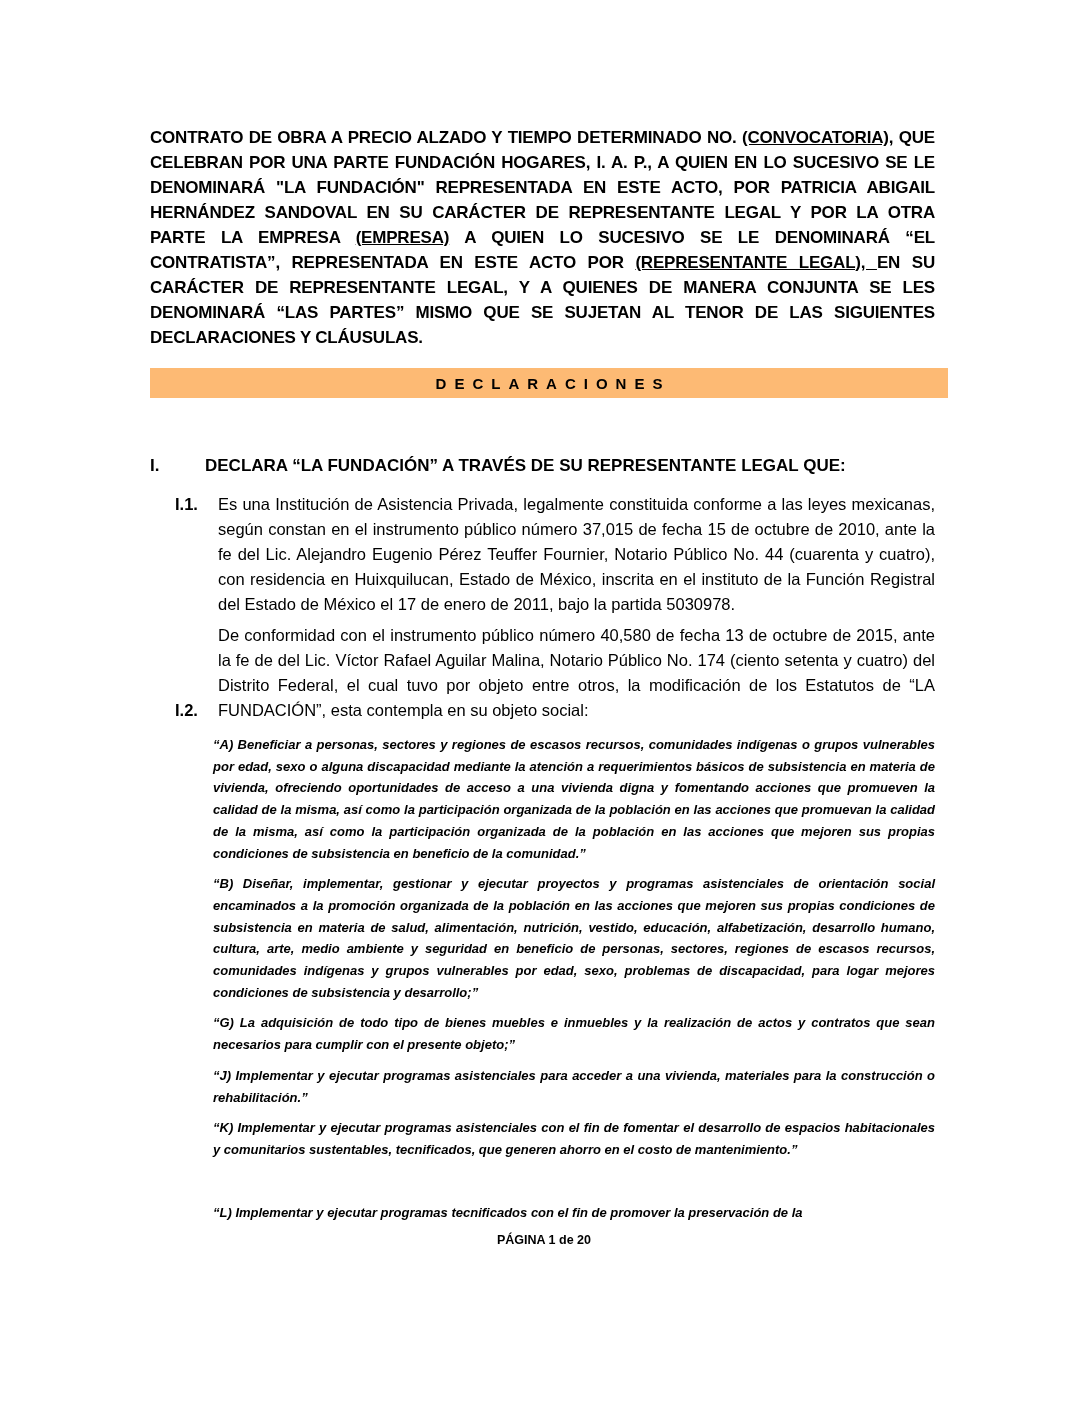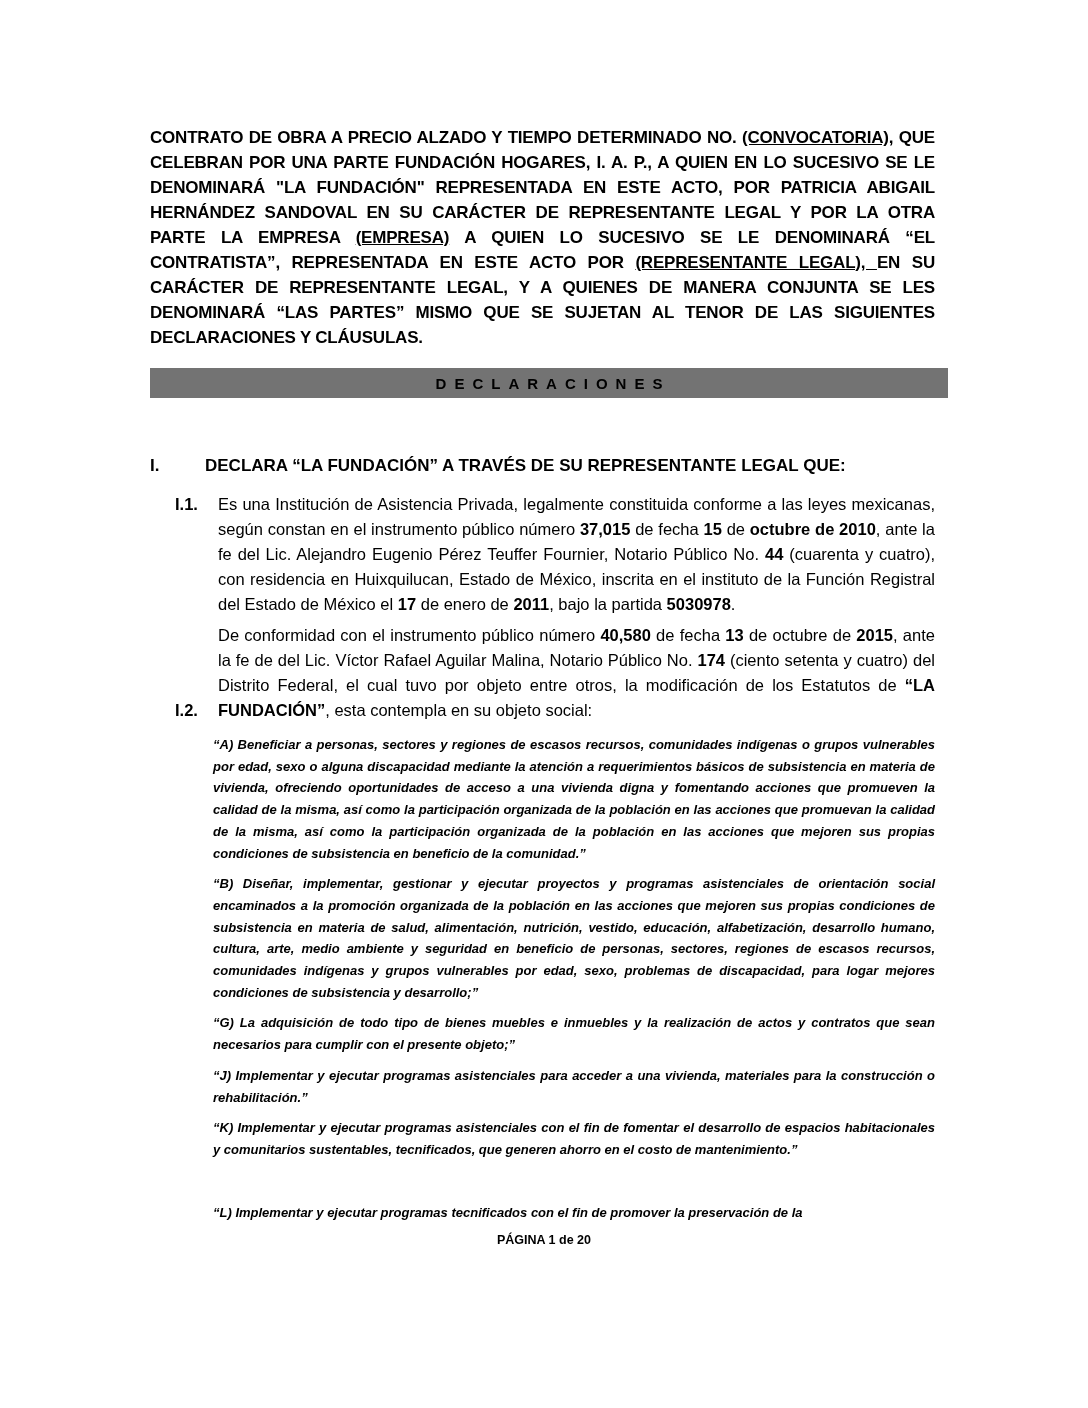--- a/index.html
+++ b/index.html
@@ -18,25 +18,25 @@
   }
   .opening {
     margin: 125px 13px 0 0;
     font-weight: bold;
     font-size: 17px;
     line-height: 25px;
     text-align: justify;
     letter-spacing: -0.2px;
   }
   .seg-u { text-decoration: underline; }
-  .seg-b { font-weight: bold; }
+  .seg-b { font-weight: normal; }
   .decl-bar {
     margin-top: 18px;
     height: 30px;
-    background: #737373;
+    background: #fdba74;
     display: flex;
     align-items: center;
     justify-content: center;
   }
   .decl-bar-title {
     font-weight: bold;
     font-size: 15px;
     letter-spacing: 8px;
     padding-left: 8px; 
   }

